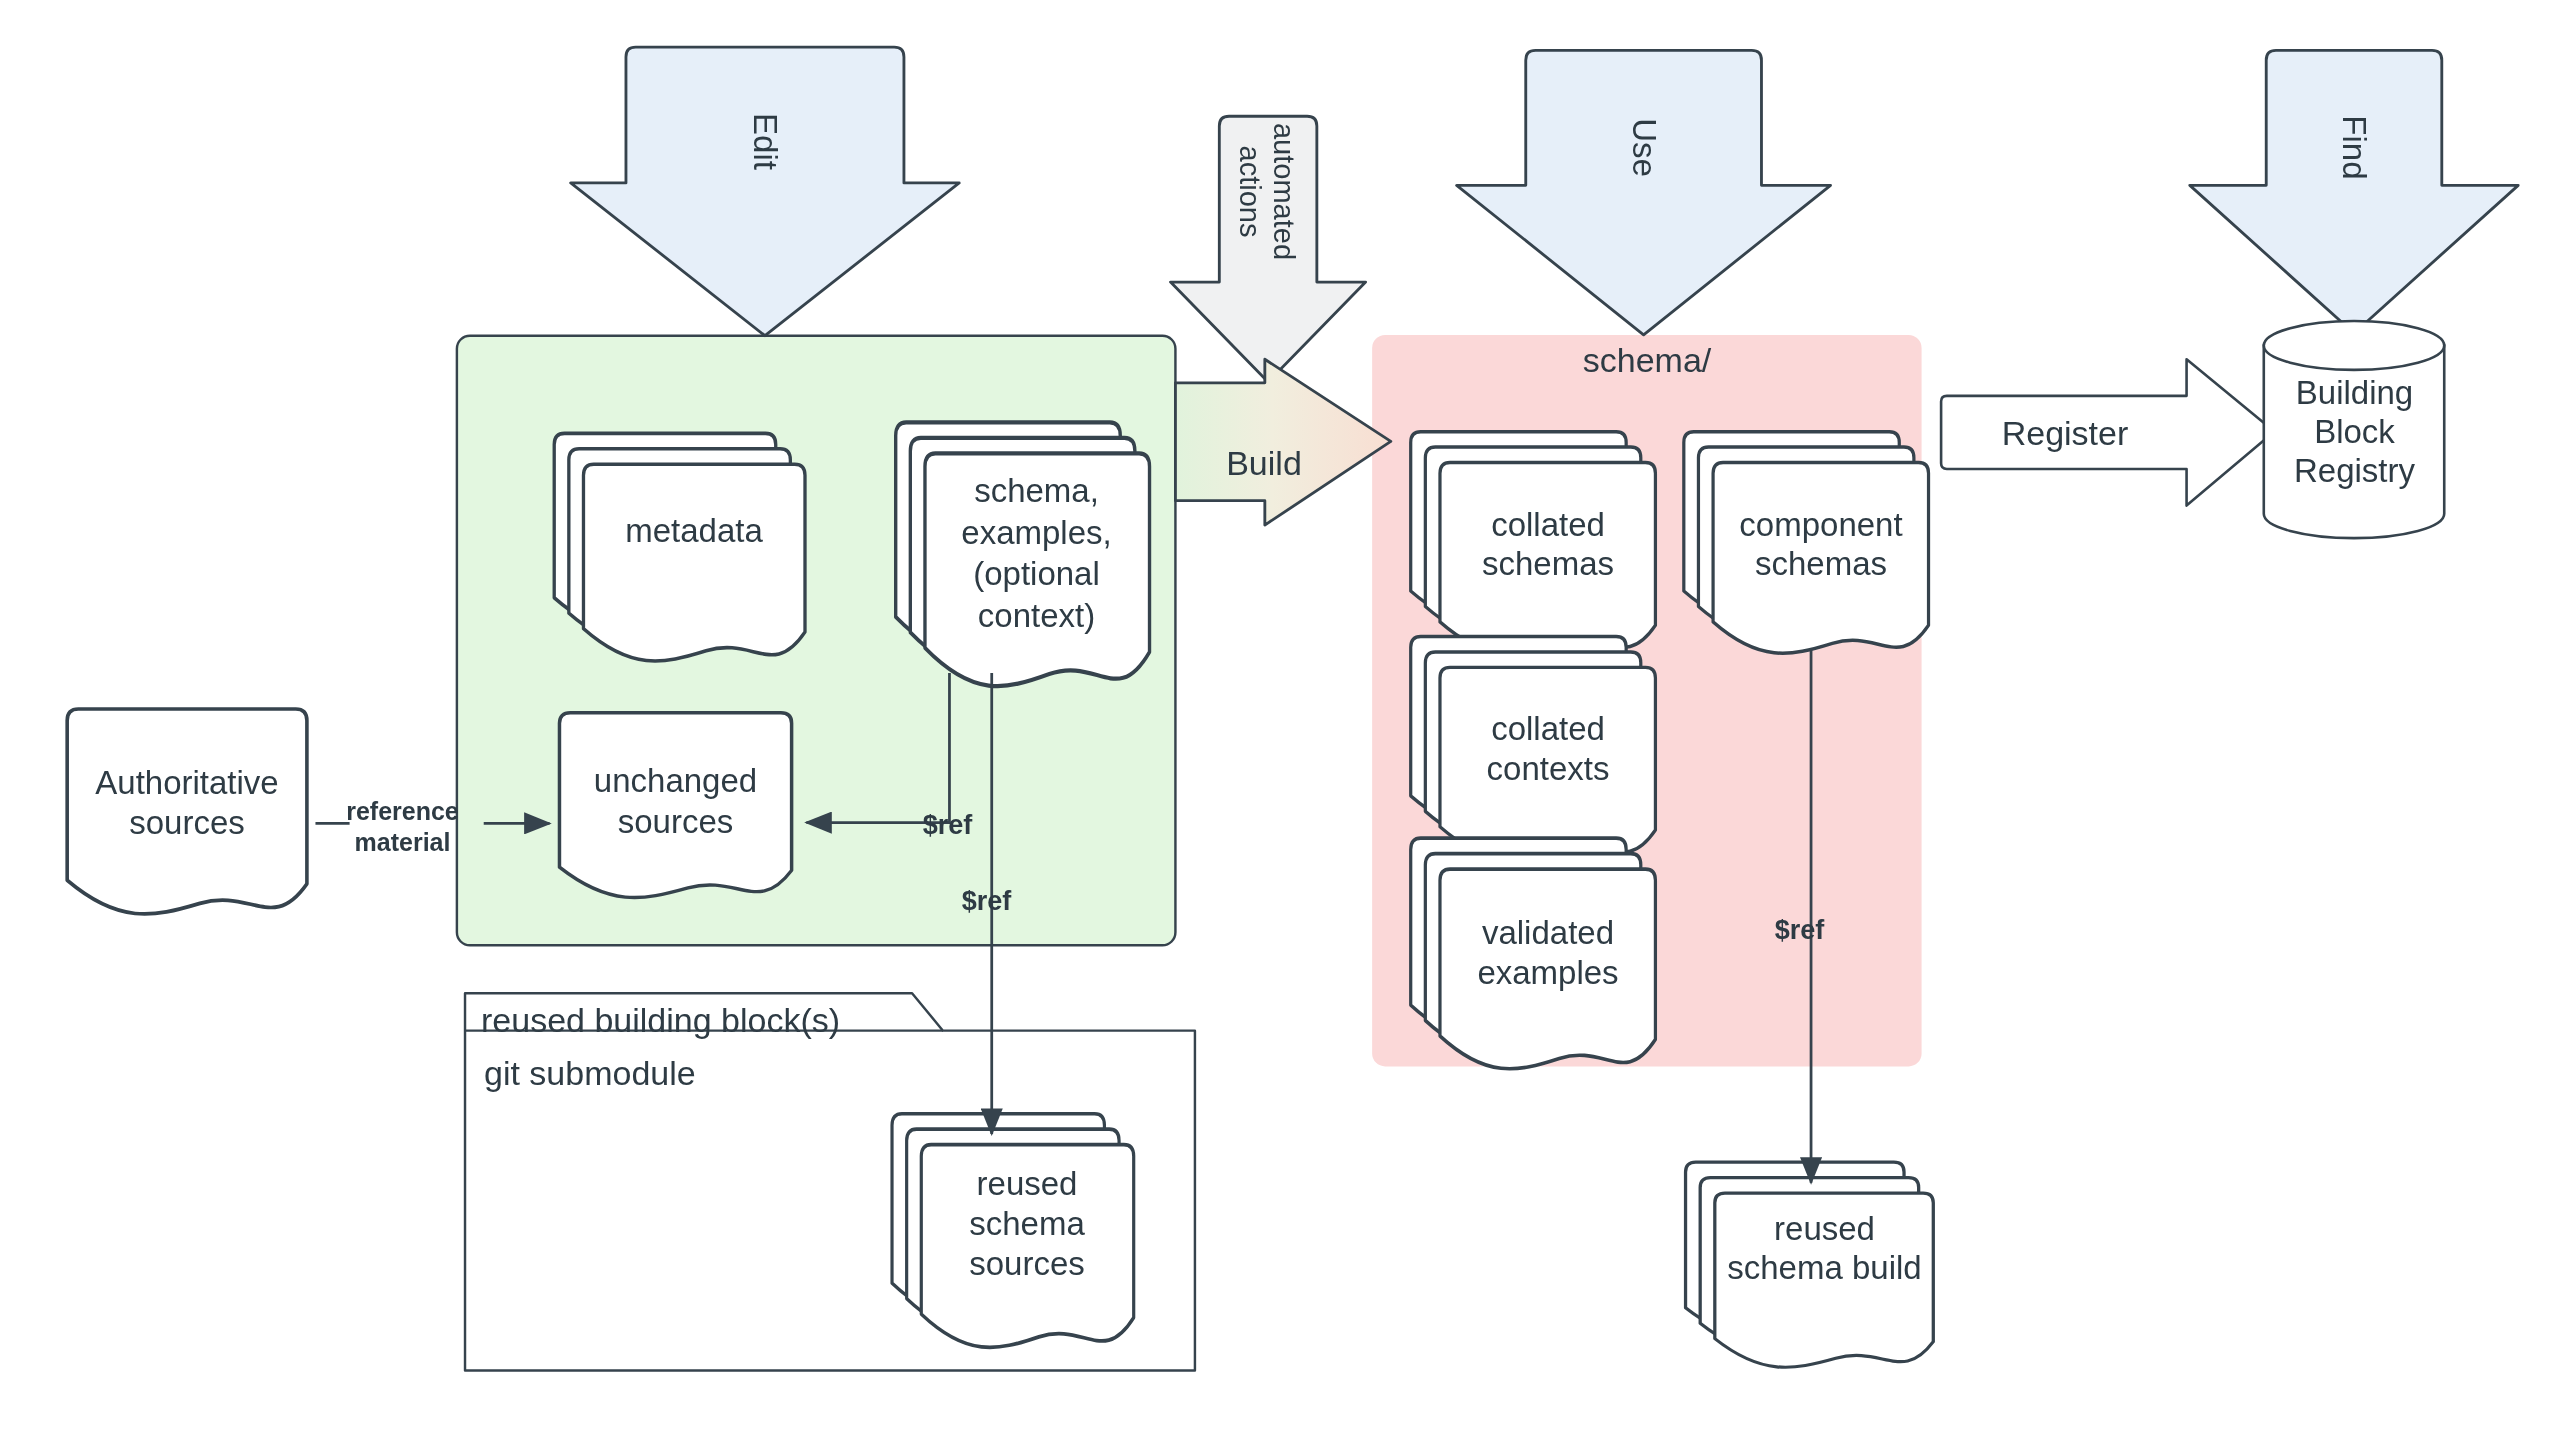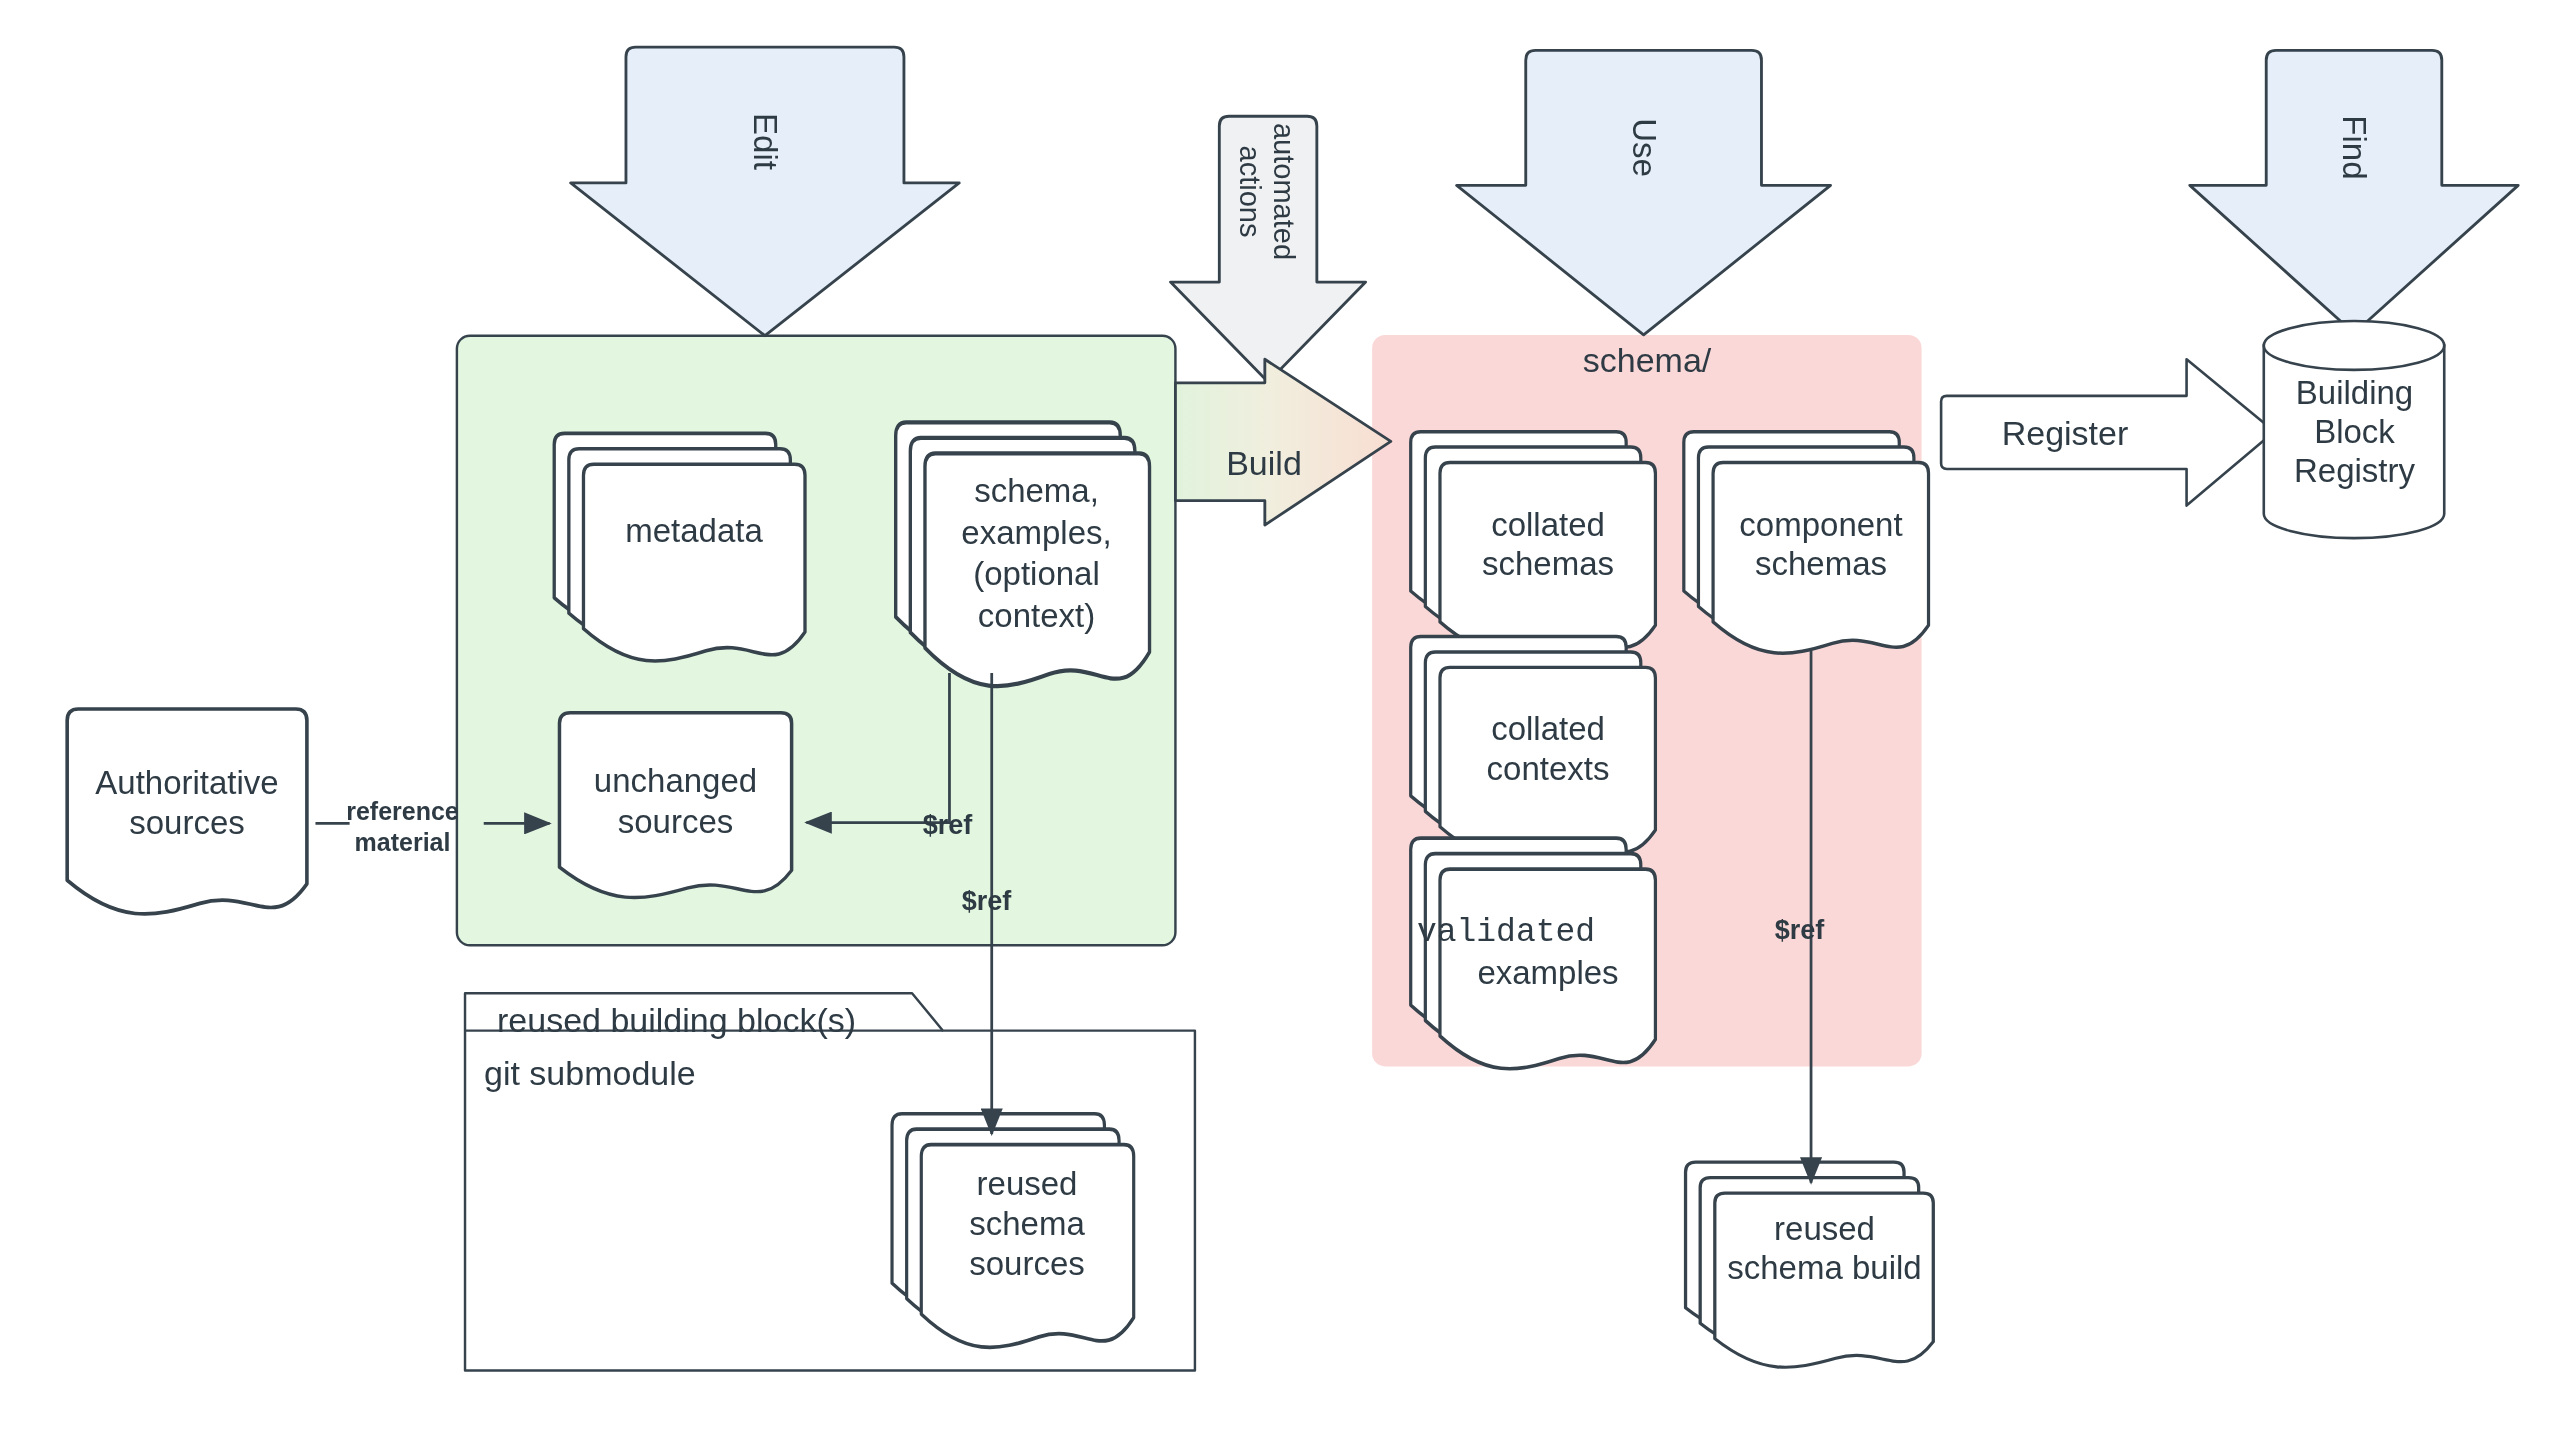--- a/index.html
+++ b/index.html
@@ -163,21 +163,21 @@
 
   <div class="lbl" style="left:1951px; top:413px; width:228px; font-size:34px;text-align:center;">Register</div>
 
   <div class="lbl" style="left:2265px; top:374px; width:179px; font-size:33px;">Building</div>
   <div class="lbl" style="left:2265px; top:413px; width:179px; font-size:33px;">Block</div>
   <div class="lbl" style="left:2265px; top:452px; width:179px; font-size:33px;">Registry</div>
 
 
   <div class="lbl" style="left:1372px; top:340px; width:550px; font-size:34px;">schema/</div>
 
-  <div class="lbl" style="left:481px; top:1000px; width:439px; font-size:34px; text-align:left;margin-left:16px;">reused building block(s)</div>
+  <div class="lbl" style="left:481px; top:1000px; width:439px; font-size:34px; text-align:left;">reused building block(s)</div>
 
   <div class="lbl" style="left:484px; top:1053px; width:439px; font-size:34px; text-align:left;">git submodule</div>
 
   <div class="lbl" style="left:60px; top:764px; width:254px; font-size:33px;">Authoritative</div>
   <div class="lbl" style="left:60px; top:804px; width:254px; font-size:33px;">sources</div>
 
   <div class="lbl" style="left:577px; top:512px; width:234px; font-size:33px;">metadata</div>
 
   <div class="lbl" style="left:917px; top:472px; width:239px; font-size:33px;">schema,</div>
   <div class="lbl" style="left:917px; top:514px; width:239px; font-size:33px;">examples,</div>
@@ -190,21 +190,21 @@
   <div class="lbl" style="left:915px; top:1165px; width:224px; font-size:33px;">reused</div>
   <div class="lbl" style="left:915px; top:1205px; width:224px; font-size:33px;">schema</div>
   <div class="lbl" style="left:915px; top:1245px; width:224px; font-size:33px;">sources</div>
 
   <div class="lbl" style="left:1434px; top:506px; width:228px; font-size:33px;">collated</div>
   <div class="lbl" style="left:1434px; top:545px; width:228px; font-size:33px;">schemas</div>
 
   <div class="lbl" style="left:1434px; top:710px; width:228px; font-size:33px;">collated</div>
   <div class="lbl" style="left:1434px; top:750px; width:228px; font-size:33px;">contexts</div>
 
-  <div class="lbl" style="left:1392px; top:914px; width:228px; font-size:33px;font-family:Liberation Mono, monospace;">validated</div>
+  <div class="lbl" style="left:1434px; top:914px; width:228px; font-size:33px;">validated</div>
   <div class="lbl" style="left:1434px; top:954px; width:228px; font-size:33px;">examples</div>
 
   <div class="lbl" style="left:1707px; top:506px; width:228px; font-size:33px;">component</div>
   <div class="lbl" style="left:1707px; top:545px; width:228px; font-size:33px;">schemas</div>
 
   <div class="lbl" style="left:1709px; top:1210px; width:231px; font-size:33px;">reused</div>
   <div class="lbl" style="left:1709px; top:1249px; width:231px; font-size:33px;">schema build</div>
 
   <div class="lbl bold" style="left:317px; top:797px; width:171px; font-size:25px;">reference</div>
   <div class="lbl bold" style="left:317px; top:828px; width:171px; font-size:25px;">material</div>

